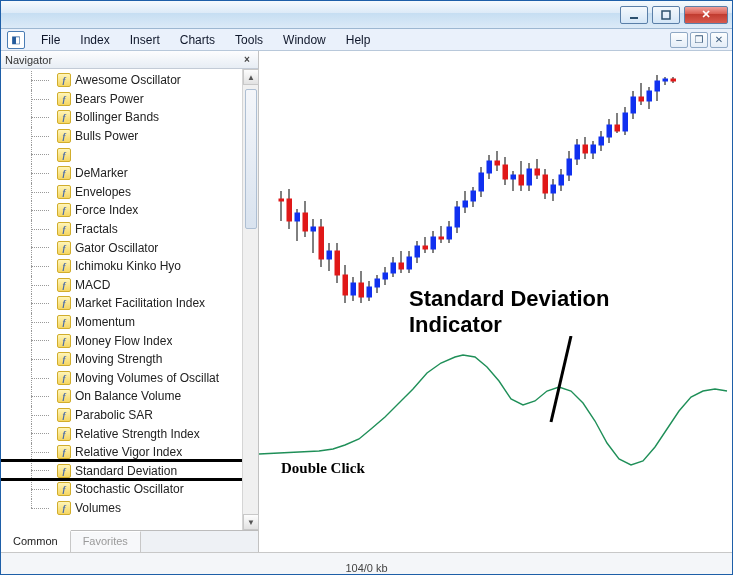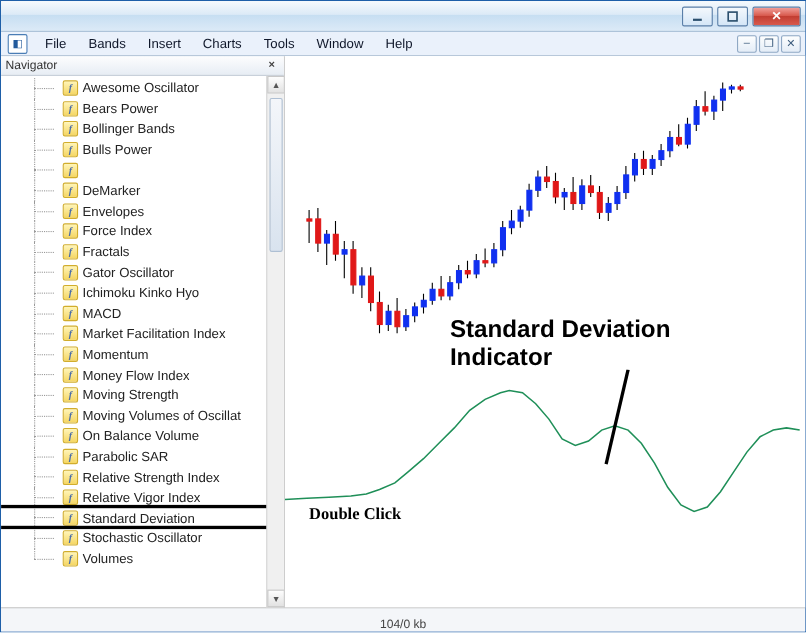--- a/index.html
+++ b/index.html
@@ -87,21 +87,21 @@
         <svg width="10" height="10">
           <rect x="1" y="1" width="8" height="8" fill="none" stroke="#2c506e" stroke-width="1.5"></rect>
         </svg>
       </div>
     <div class="titlebtn close-btn">✕</div>
   </div>
 
   <div class="menubar">
     <span class="app-icon">◧</span>
     <span class="menuitem">File</span>
-    <span class="menuitem">Bands</span>
+    <span class="menuitem">Index</span>
     <span class="menuitem">Insert</span>
     <span class="menuitem">Charts</span>
     <span class="menuitem">Tools</span>
     <span class="menuitem">Window</span>
     <span class="menuitem">Help</span>
     <div class="mdi-controls">
       <div class="mdi-btn">–</div>
       <div class="mdi-btn">❐</div>
       <div class="mdi-btn">✕</div>
     </div>
@@ -235,20 +235,24 @@
               <span class="tree-conn last"></span>
               <span class="f-icon">f</span>
               <span class="tree-label">Volumes</span>
             </div>
           </div>
         <div class="tree-vscroll">
           <div class="vscroll-arrow up">▲</div>
           <div class="vscroll-thumb"></div>
           <div class="vscroll-arrow down">▼</div>
         </div>
+      </div>
+      <div class="nav-tabs">
+        <div class="nav-tab active">Common</div>
+        <div class="nav-tab inactive">Favorites</div>
       </div>
     </div>
 
     <div class="chart">
       <svg id="chart-svg" width="475" height="500">
           <line x1="22" x2="22" y1="140" y2="170" stroke="#000" stroke-width="1"></line>
           <rect x="20" y="148" width="4.5" height="2" fill="#e01818" stroke="#e01818"></rect>
           <line x1="30" x2="30" y1="138" y2="178" stroke="#000" stroke-width="1"></line>
           <rect x="28" y="148" width="4.5" height="22" fill="#e01818" stroke="#e01818"></rect>
           <line x1="38" x2="38" y1="158" y2="190" stroke="#000" stroke-width="1"></line>

